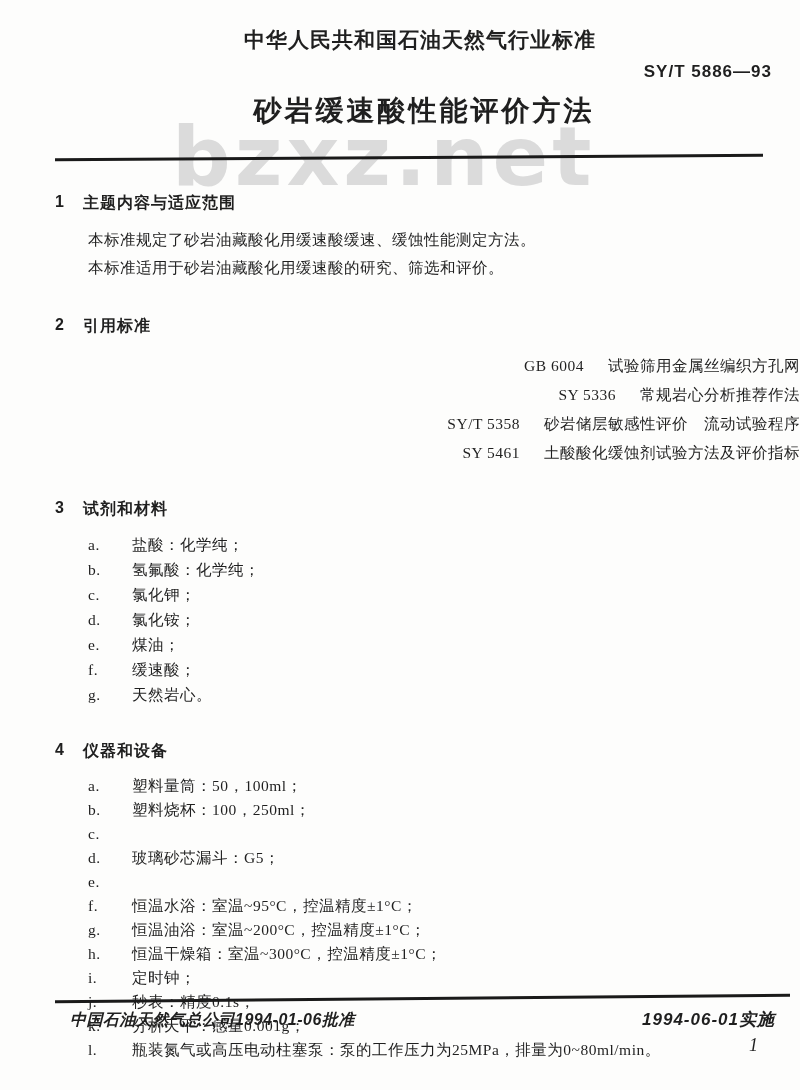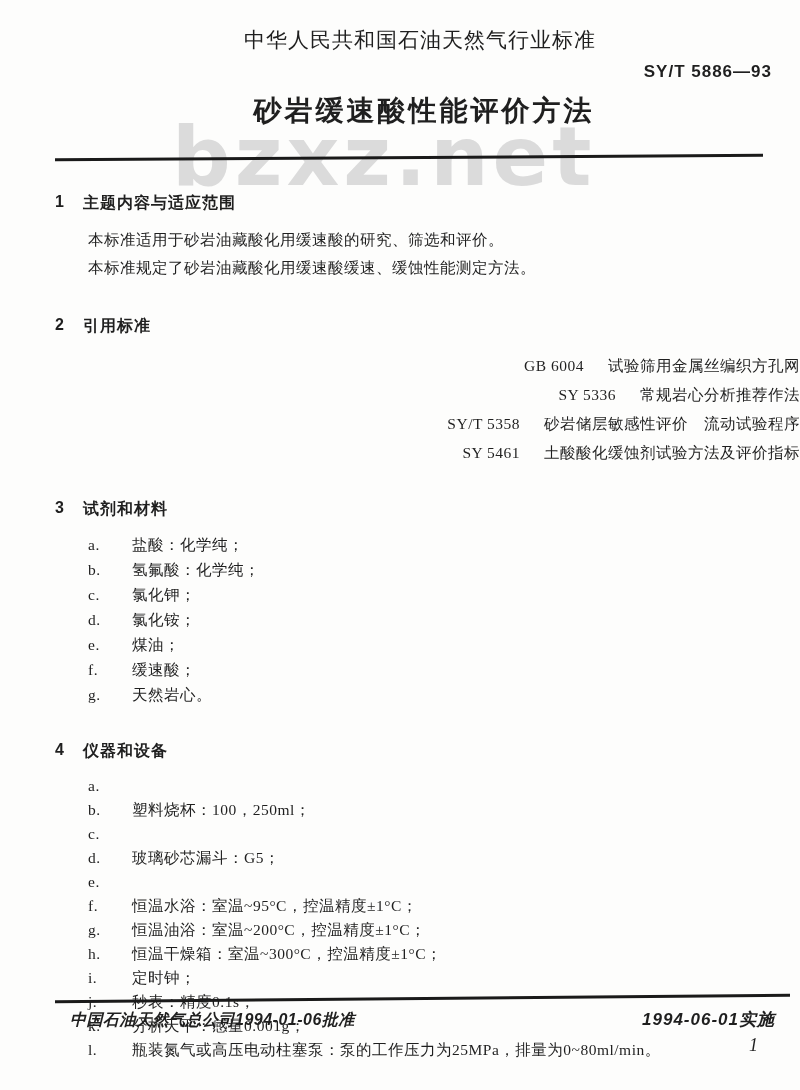--- a/index.html
+++ b/index.html
@@ -32,21 +32,21 @@
     line-height: 1;
     letter-spacing: 4px;
     color: #dbdbdb;
     user-select: none;
   }
   
   .std-type {
     padding-top: 26px;
     text-align: center;
     font-family: "Liberation Sans", "DejaVu Sans", sans-serif;
-    font-weight: normal;
+    font-weight: bold;
     font-size: 21px;
     letter-spacing: 1px;
     margin-left: 40px;
   }
   .std-num {
     margin-top: 8px;
     padding-right: 28px;
     text-align: right;
     font-family: "Liberation Sans", "DejaVu Sans", sans-serif;
     font-weight: bold;
@@ -162,22 +162,22 @@
     </header>
 
     <main>
 
       <section>
         <h2 class="sec-heading">
           <span>1</span>
           <span>主题内容与适应范围</span>
         </h2>
         <div class="sec-body paras">
+          <p class="para">本标准规定了砂岩油藏酸化用缓速酸缓速、缓蚀性能测定方法。</p>
           <p class="para">本标准适用于砂岩油藏酸化用缓速酸的研究、筛选和评价。</p>
-          <p class="para">本标准规定了砂岩油藏酸化用缓速酸缓速、缓蚀性能测定方法。</p>
         </div>
       </section>
 
       <section>
         <h2 class="sec-heading">
           <span>2</span>
           <span>引用标准</span>
         </h2>
         <div class="sec-body refs">
           <div class="ref-row">
@@ -233,20 +233,21 @@
       </section>
 
       <section>
         <h2 class="sec-heading">
           <span>4</span>
           <span>仪器和设备</span>
         </h2>
         <div class="sec-body items items-s4">
           <div class="item">
             <span class="item-label">a.</span>
+              <span>塑料量筒：50，100ml；</span>
           </div>
           <div class="item">
             <span class="item-label">b.</span>
               <span>塑料烧杯：100，250ml；</span>
           </div>
           <div class="item">
             <span class="item-label">c.</span>
           </div>
           <div class="item">
             <span class="item-label">d.</span>

